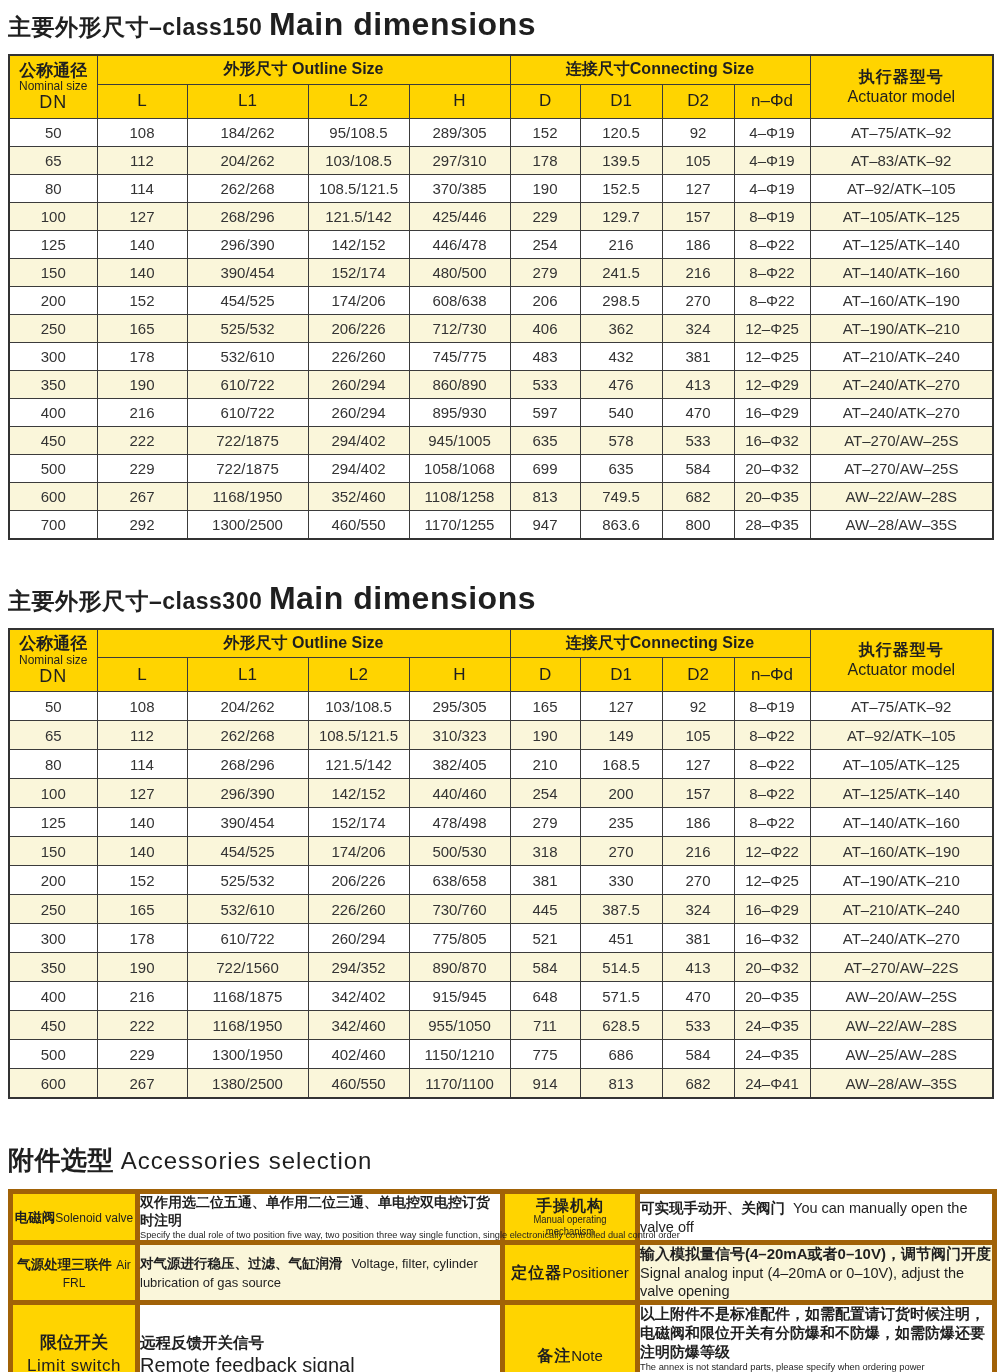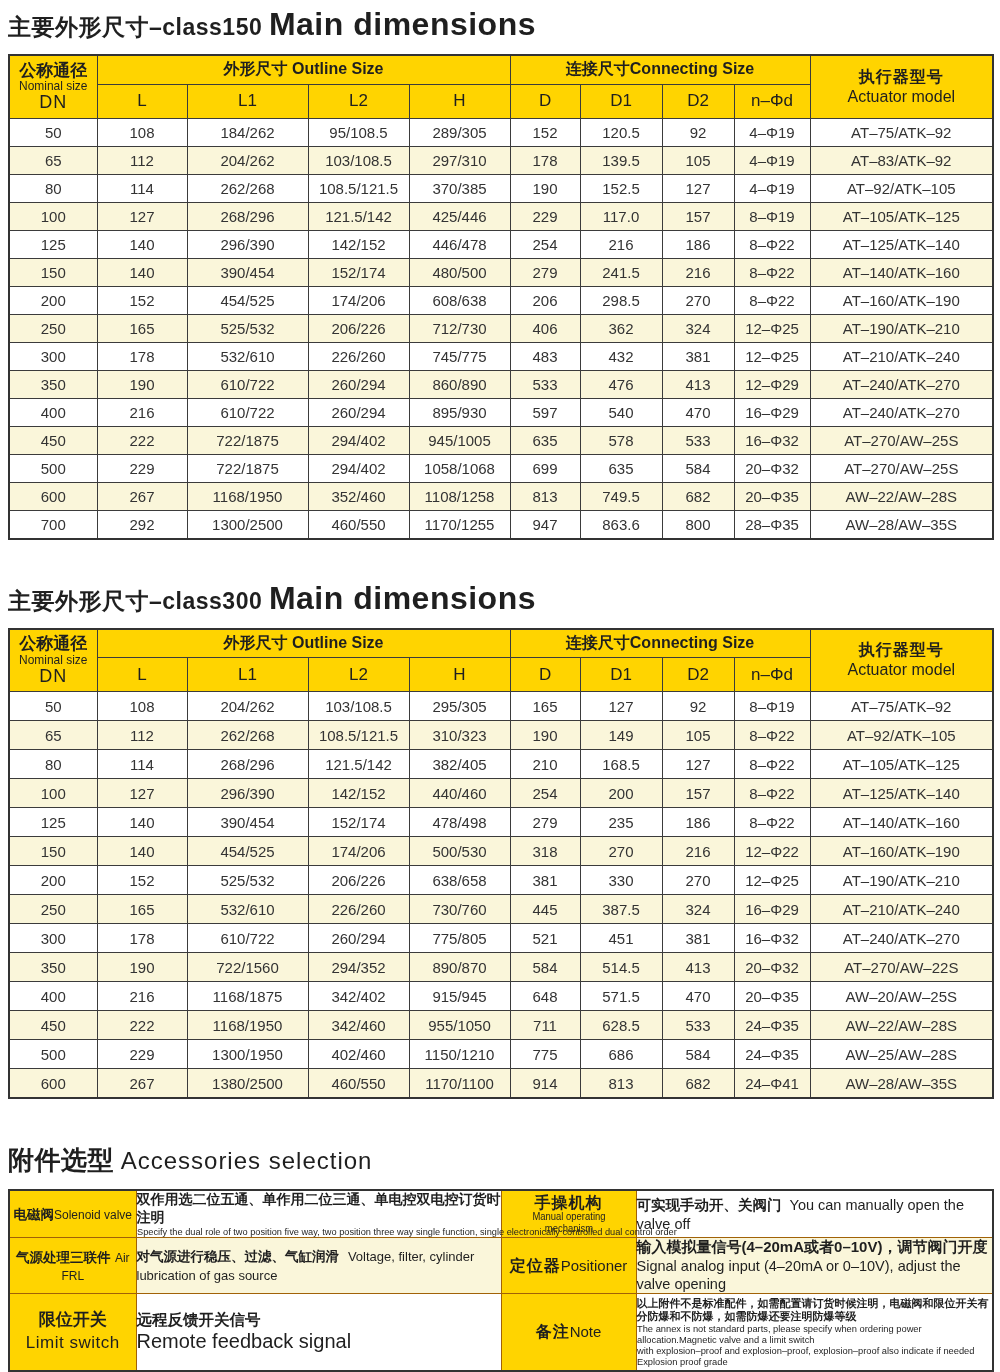--- a/index.html
+++ b/index.html
@@ -35,21 +35,21 @@
   .nominal-dn{display:block;font-size:18px;font-weight:400;letter-spacing:1px;}
   .actuator-cell{line-height:1.25;}
   .actuator-zh{display:block;font-size:16px;font-weight:700;letter-spacing:1px;}
   .actuator-en{display:block;font-size:16px;font-weight:400;}
   .dim-table tbody td{font-size:15px;color:#333;background:#ffffff;}
   #t150 tbody td{height:27px;}
   #t300 tbody td{height:28px;}
   .dim-table tbody tr:nth-child(even) td{background:#FAF6DA;}
   
   .acc-table{border:2px solid #333;}
-  .acc-table td{border:1px solid #a16207;vertical-align:middle;padding:0;}
+  .acc-table td{border:5px solid #a16207;vertical-align:middle;padding:0;}
   .acc-label{background:#FFD400;text-align:center;line-height:1.1;}
   .acc-desc{background:#ffffff;text-align:left;padding:2px 8px;}
   .acc-table tr.cream .acc-desc{background:#FAF6DA;}
   .r1{height:46px;} .r2{height:47px;} .r3{height:77px;}
   .lbl-zh-lg{font-size:16px;font-weight:700;letter-spacing:1px;}
   .lbl-zh-md{font-size:13.5px;font-weight:700;}
   .lbl-en-sm{display:block;font-size:10.5px;transform:scaleX(.9);}
   .lbl-en-md{font-size:12px;}
   .lbl-en-lg{font-size:15px;}
   .lbl-two-line{font-size:17px;font-weight:700;line-height:1.35;}
@@ -143,21 +143,21 @@
         <td>4–Φ19</td>
         <td>AT–92/ATK–105</td>
       </tr>
       <tr>
         <td>100</td>
         <td>127</td>
         <td>268/296</td>
         <td>121.5/142</td>
         <td>425/446</td>
         <td>229</td>
-        <td>117.0</td>
+        <td>129.7</td>
         <td>157</td>
         <td>8–Φ19</td>
         <td>AT–105/ATK–125</td>
       </tr>
       <tr>
         <td>125</td>
         <td>140</td>
         <td>296/390</td>
         <td>142/152</td>
         <td>446/478</td>
@@ -539,19 +539,19 @@
     </td>
   </tr>
   <tr class="r3">
     <td class="acc-label lbl-two-line"><span>限位开关</span><br><span class="en">Limit switch</span></td>
     <td class="acc-desc">
       <span class="d-zh" style="font-size:15.5px">远程反馈开关信号</span>
       <span class="d-en-md" style="font-size:20px">Remote feedback signal</span>
     </td>
     <td class="acc-label"><span class="lbl-zh-lg">备注</span><span class="lbl-en-lg">Note</span></td>
     <td class="acc-desc">
-      <span class="d-zh" style="font-size:11px">以上附件不是标准配件，如需配置请订货时候注明，电磁阀和限位开关有分防爆和不防爆，如需防爆还要注明防爆等级</span>
+      <span class="d-zh" style="font-size:15px">以上附件不是标准配件，如需配置请订货时候注明，电磁阀和限位开关有分防爆和不防爆，如需防爆还要注明防爆等级</span>
       <span class="d-note-en">The annex is not standard parts, please specify when ordering power allocation.Magnetic valve and a limit switch</span>
       <span class="d-note-en">with explosion–proof and explosion–proof, explosion–proof also indicate if needed Explosion proof grade</span>
     </td>
   </tr>
 </tbody>
   </table>
 
 </body></html>

